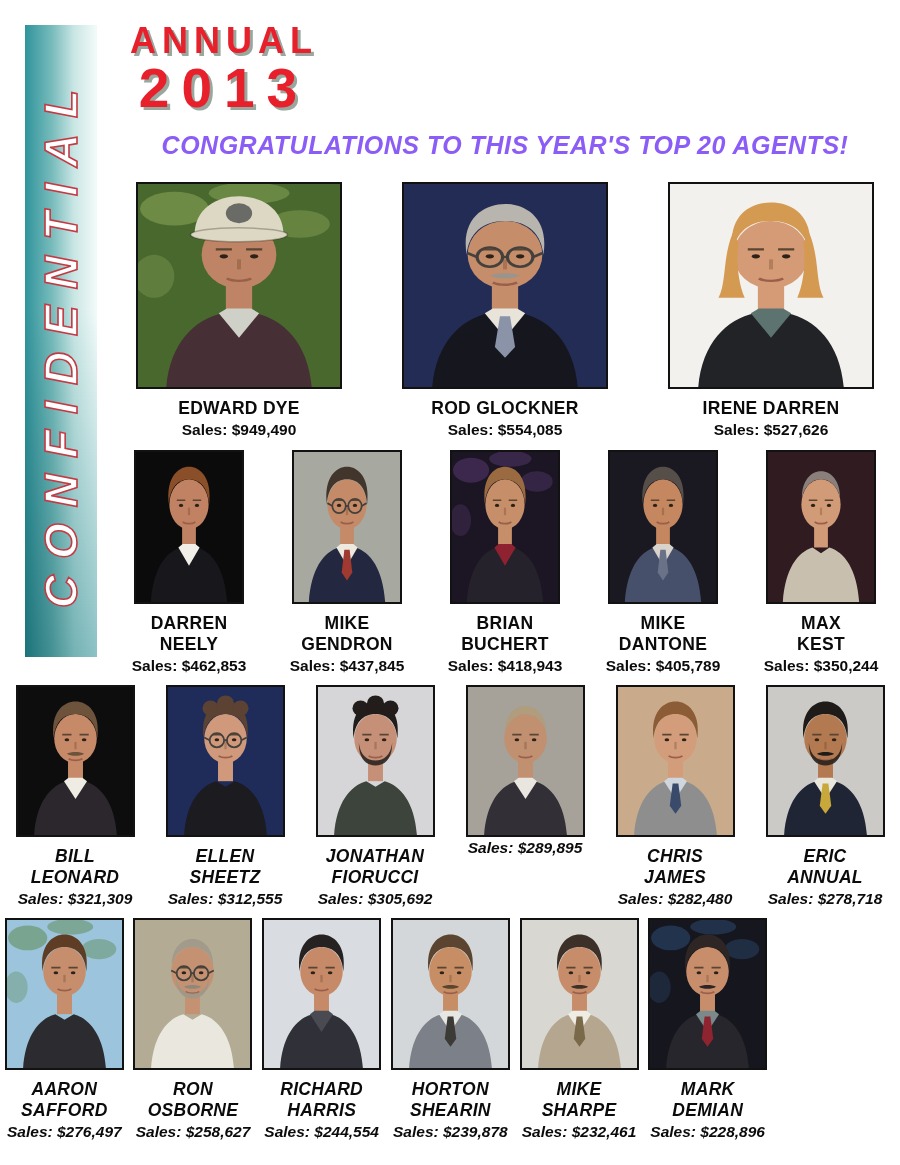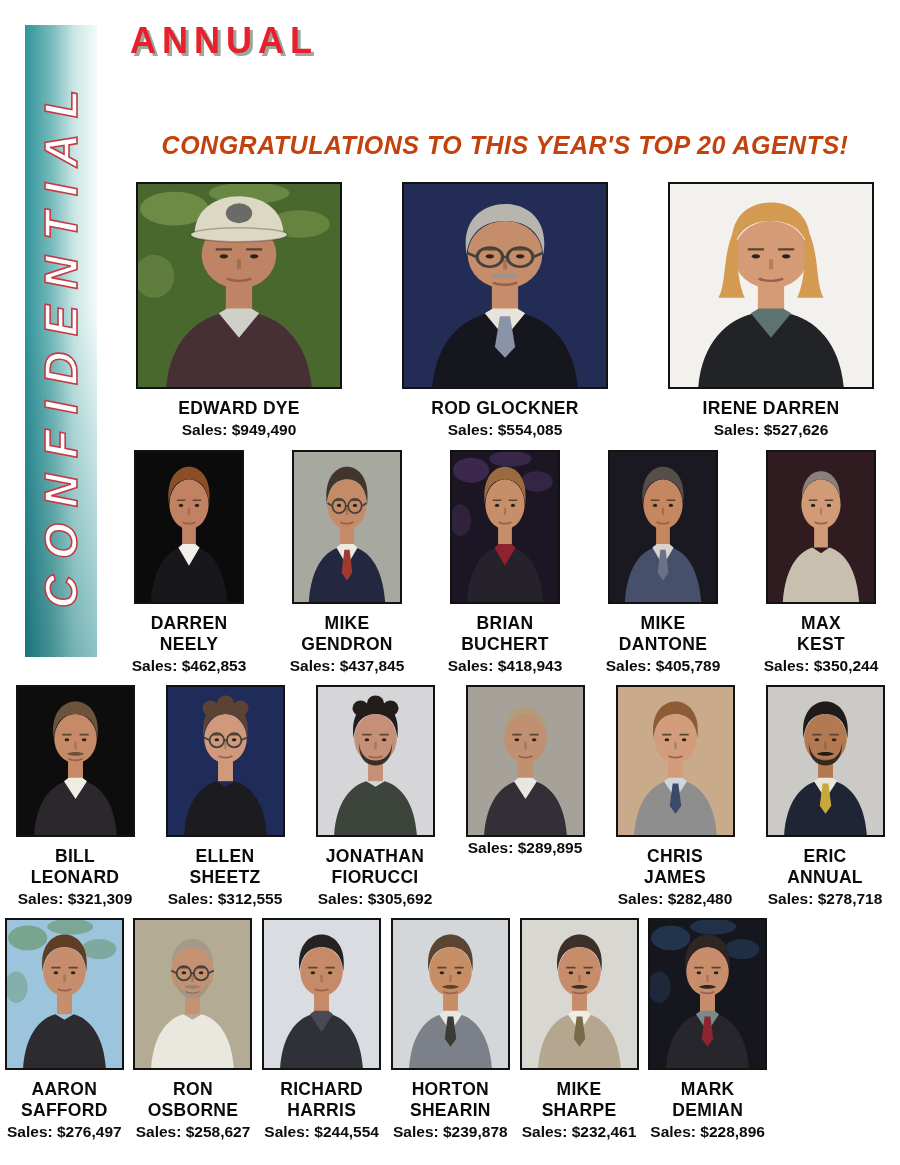--- a/index.html
+++ b/index.html
@@ -19,52 +19,53 @@
   
   .annual{position:absolute;top:22px;left:112px;width:224px;text-align:center;
     font-weight:bold;color:#e8202c;text-shadow:3px 3px 0 #98a89e;}
   .annual-line1{font-size:36px;letter-spacing:6px;line-height:38px;}
   .annual-line2{font-size:55px;letter-spacing:12px;line-height:52px;margin-top:2px;}
   .big-title{position:absolute;top:14px;left:338px;width:560px;height:105px;overflow:visible;}
   .big-title span{display:inline-block;white-space:nowrap;font-size:62px;font-weight:bold;
     letter-spacing:0px;color:#e8202c;transform:scale(1.07,1.52);transform-origin:left top;
     text-shadow:3px 3px 0 #6f7f78,-1px -1px 0 #9fd4cf;}
   .subtitle{position:absolute;top:131px;left:110px;width:790px;text-align:center;
-    font-size:25px;font-weight:bold;font-style:italic;color:#c2410c;letter-spacing:.5px;}
+    font-size:25px;font-weight:bold;font-style:italic;color:#8b5cf6;letter-spacing:.5px;}
 
   
   .row{position:absolute;display:flex;justify-content:center;}
   .row-1{top:182px;left:110px;width:790px;gap:34px;}
   .row-2{top:450px;left:110px;width:790px;}
   .row-3{top:685px;left:0;width:900px;}
   .row-4{top:918px;left:0;width:772px;}
   .card{display:flex;flex-direction:column;align-items:center;}
   .row-1 .card{width:232px;}
   .row-2 .card{width:158px;}
-  .row-3 .card,.row-4 .card{width:150px;}
+  .row-3 .card,.row-4 .card{width:150px;font-style:italic;}
   .photo{border:2px solid #121212;box-shadow:inset 0 0 0 1px #fff;background:#999;}
   .row-1 .photo{width:202px;height:203px;}
   .row-2 .photo{width:106px;height:150px;}
   .row-3 .photo,.row-4 .photo{width:115px;height:148px;}
   .photo svg{display:block;width:100%;height:100%;}
   .name{margin-top:9px;font-size:17.5px;font-weight:bold;line-height:21px;
     text-align:center;color:#0b0b0b;letter-spacing:.3px;}
   .sales{margin-top:2px;font-size:15.5px;font-weight:bold;text-align:center;color:#0b0b0b;}
 </style>
 </head>
 <body>
 
 <div id="page">
 
   <div class="banner">
     <div class="banner-text">CONFIDENTIAL</div>
   </div>
 
   <div class="annual">
     <div class="annual-line1">ANNUAL</div>
+    <div class="annual-line2">2013</div>
   </div>
 
 
   <div class="subtitle">CONGRATULATIONS TO THIS YEAR'S TOP 20 AGENTS!</div>
 
   <div class="row row-1">
       <div class="card">
       <div class="photo">
           <svg xmlns="http://www.w3.org/2000/svg" viewBox="0 0 100 132" preserveAspectRatio="none">
             <rect width="100" height="132" fill="#49682e"></rect>

